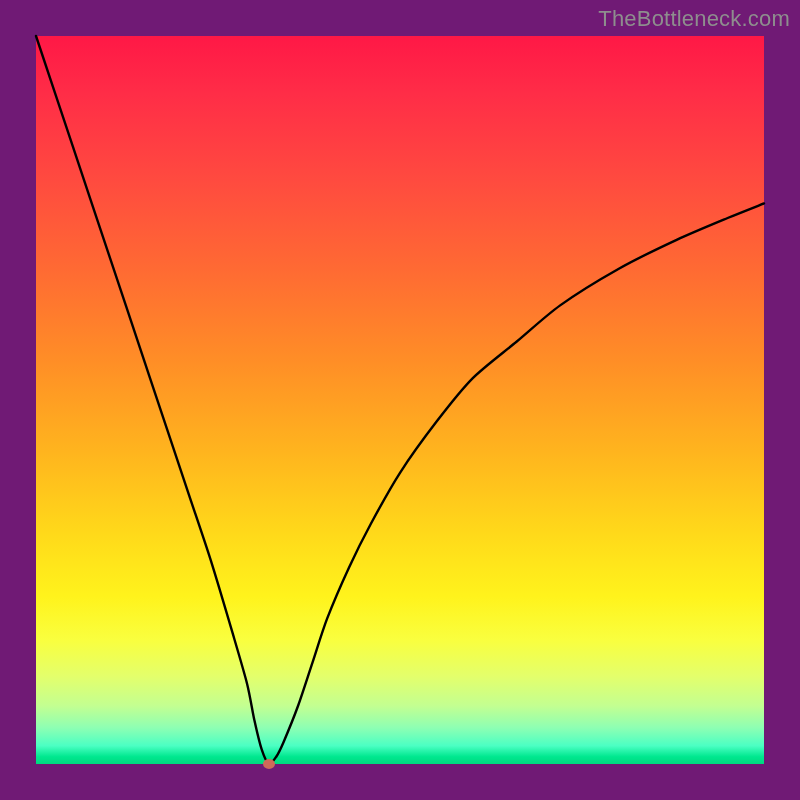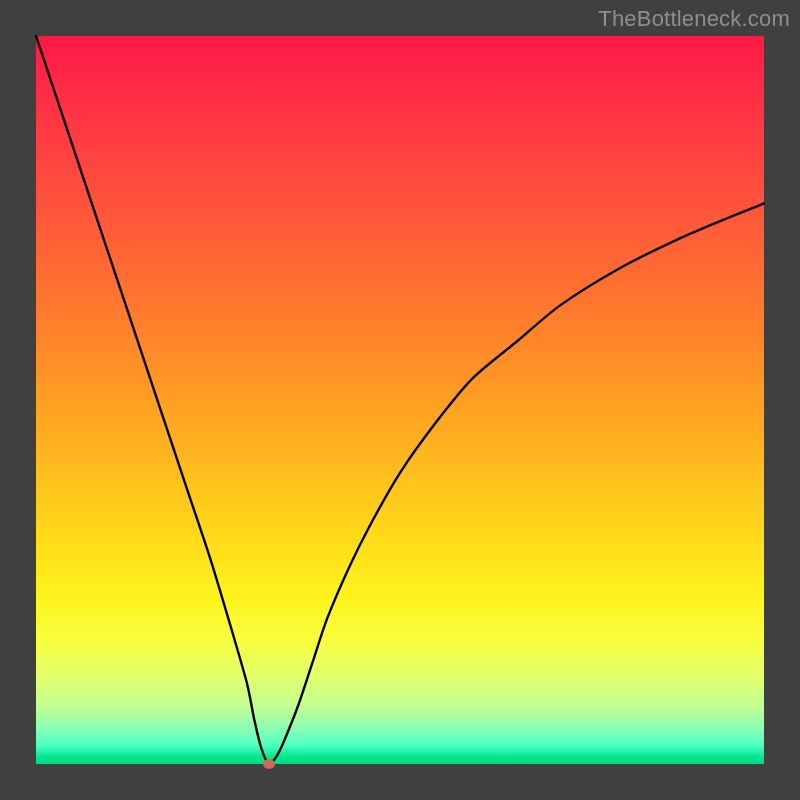--- a/index.html
+++ b/index.html
@@ -8,21 +8,21 @@
     width: 800px;
     height: 800px;
     background: #000;
     font-family: Arial, Helvetica, sans-serif;
     overflow: hidden;
   }
   .frame {
     position: relative;
     width: 800px;
     height: 800px;
-    background: #404040;
+    background: #701a75;
   }
   .plot {
     position: absolute;
     left: 36px;
     top: 36px;
     width: 728px;
     height: 728px;
     
     background: linear-gradient(
       to bottom,

